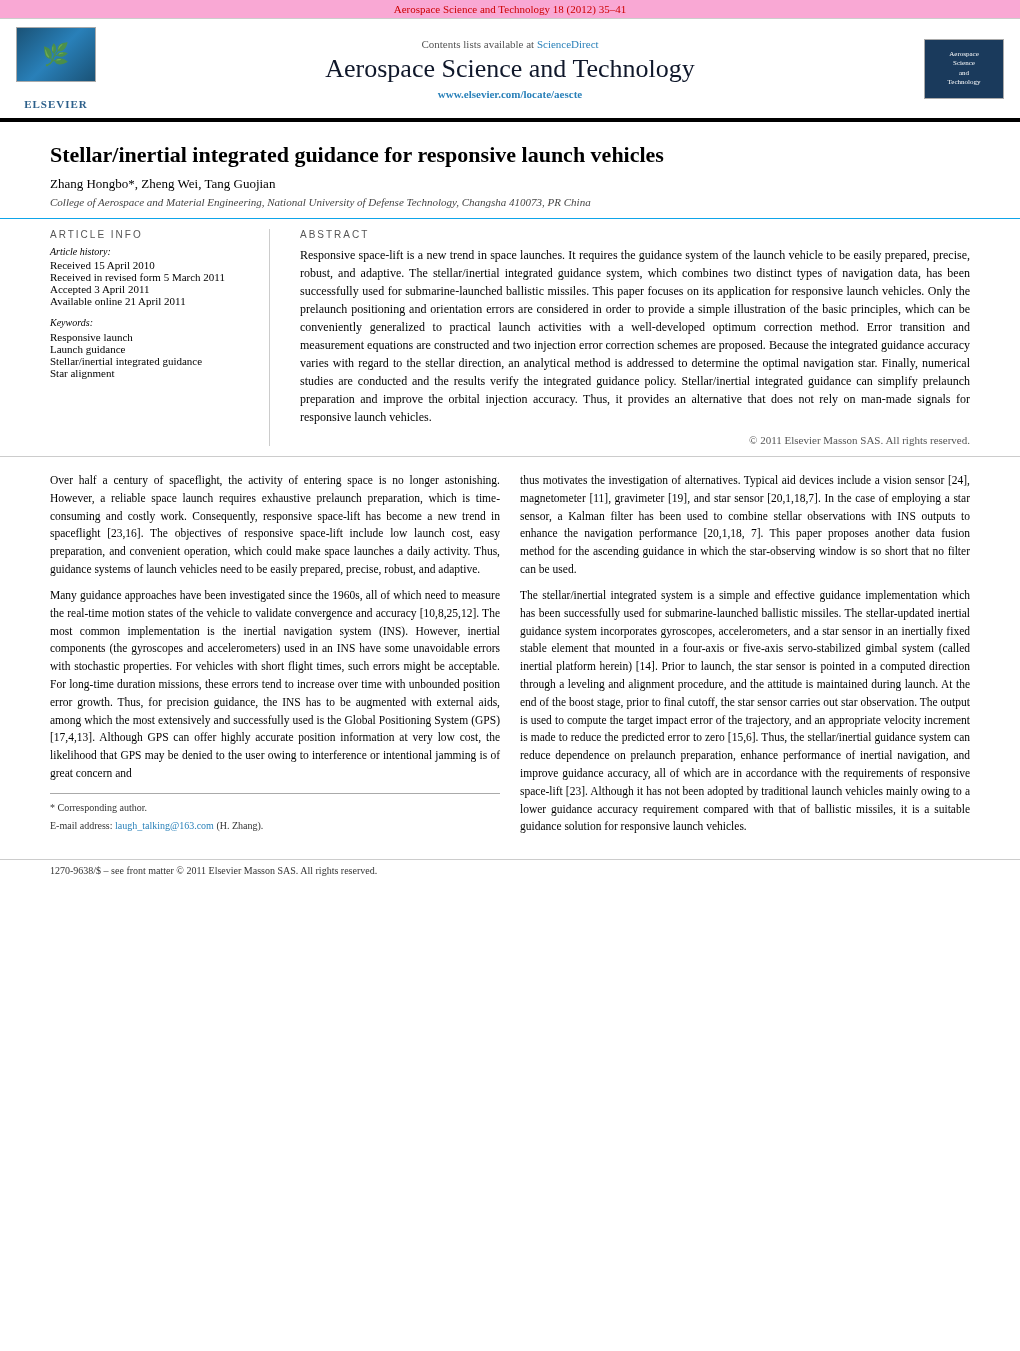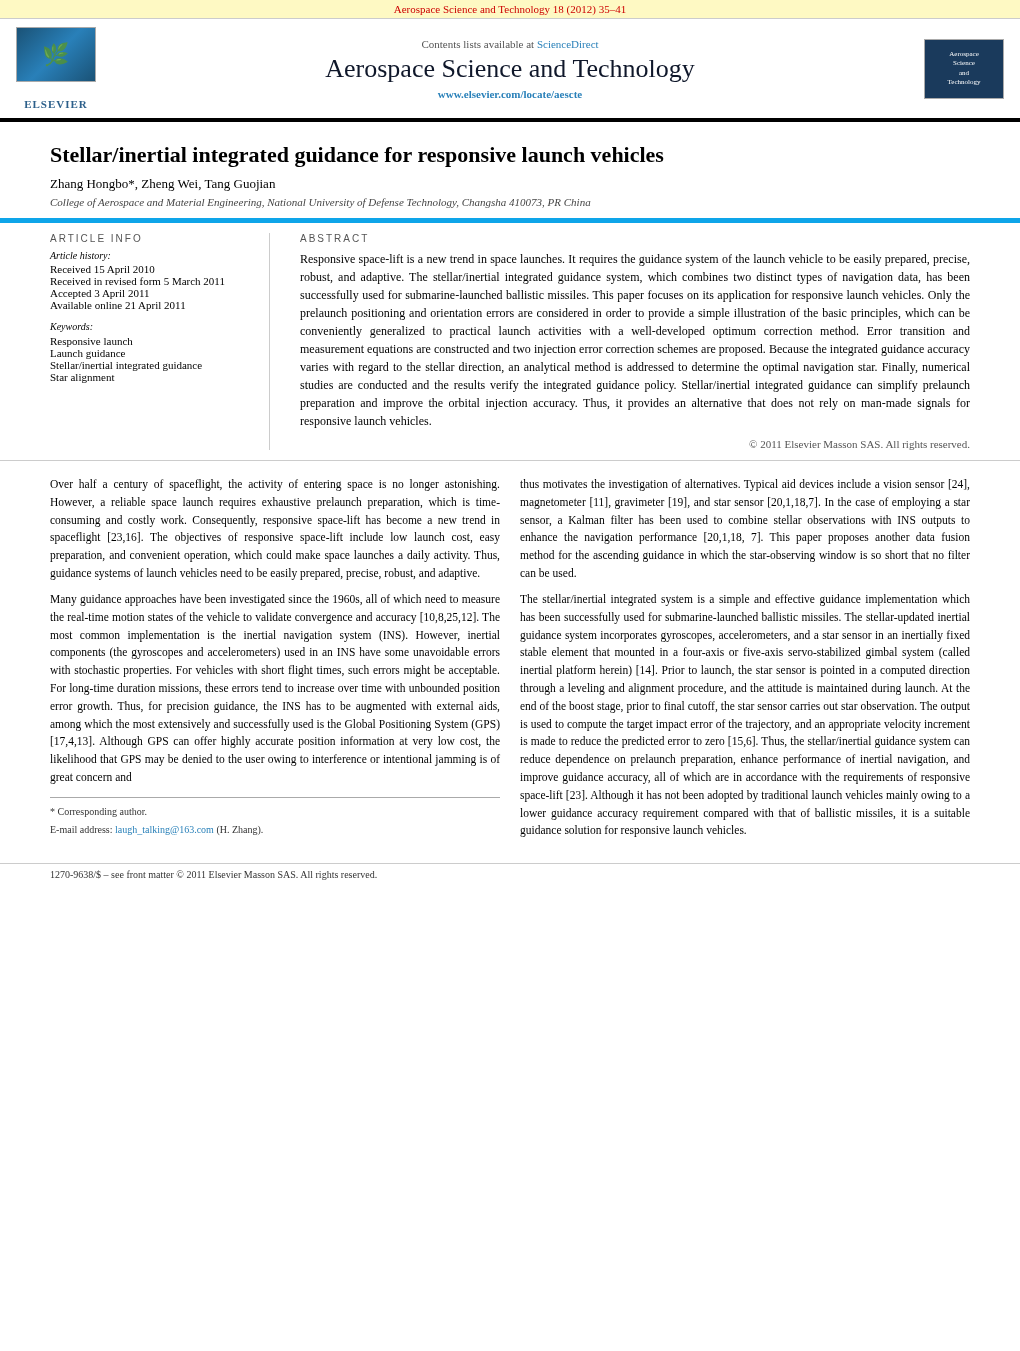--- a/index.html
+++ b/index.html
@@ -7,21 +7,21 @@
       font-family: "Times New Roman", Times, serif;
       background: #fff;
       width: 1020px;
       min-height: 1351px;
       font-size: 13px;
       color: #000;
     }
 
     
     .top-bar {
-      background: #fef9c3;
+      background: #f9a8d4;
       border-bottom: 1px solid #ccc;
       text-align: center;
       padding: 3px 0;
       font-size: 11px;
       color: #c00;
     }
 
     
     .journal-header {
       display: flex;
@@ -103,21 +103,21 @@
     
     .header-divider {
       border: none;
       border-top: 2px solid #000;
       margin: 0;
     }
 
     
     .article-title-section {
       padding: 20px 50px 10px 50px;
-      border-bottom: 5px solid #0ea5e9;
+      border-bottom: 1px solid #0ea5e9;
     }
     .article-main-title {
       font-size: 22px;
       font-weight: bold;
       color: #000;
       margin-bottom: 8px;
       font-family: "Times New Roman", serif;
     }
     .article-authors {
       font-size: 13px;

